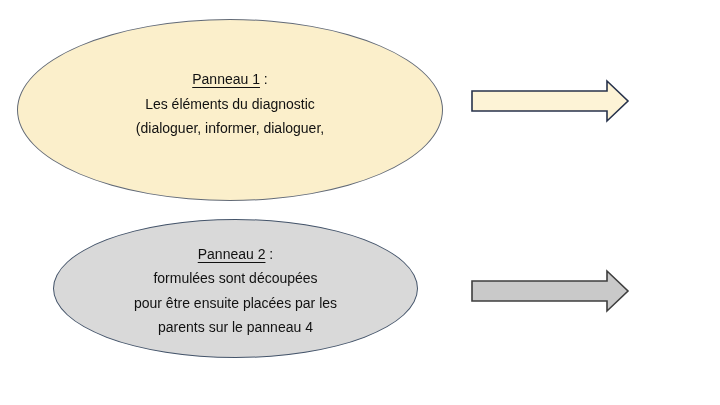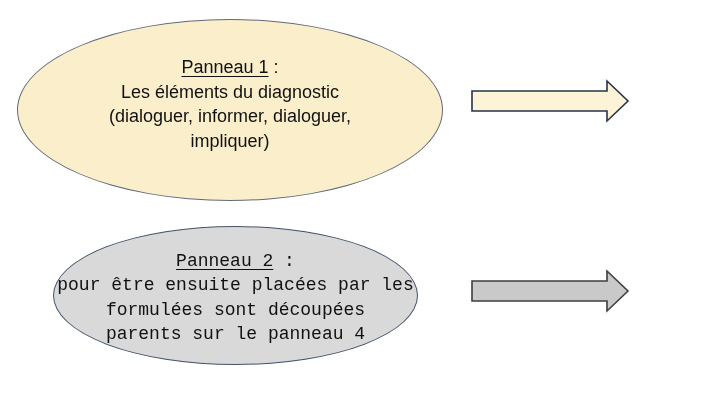--- a/index.html
+++ b/index.html
@@ -30,30 +30,29 @@
     left: 17px;
     top: 19px;
     width: 426px;
     height: 182px;
     background: var(--panel1_fill, #FBEFCB);
     border: 1.6px solid var(--panel1_border, #626A77);
     padding-bottom: 12px;
   }
   .ellipse-panel2 {
     left: 53px;
-    top: 226px;
+    top: 219px;
     width: 365px;
     height: 139px;
     background: var(--panel2_fill, #D9D9D9);
     border: 1.6px solid var(--panel2_border, #44546A);
     padding-top: 4px;
-    font-family: Liberation Mono, monospace;
   }
   .line {
-    font-size: 18px;
+    font-size: 14px;
     line-height: 24.5px;
     white-space: nowrap;
   }
   .panel-title-underline {
     text-decoration: underline;
     text-underline-offset: 3px;
   }
   .arrow-svg {
     position: absolute;
     overflow: visible;
@@ -78,29 +77,28 @@
 <body>
 
 <div class="stage">
 
   <div class="ellipse ellipse-panel1">
     <div class="line">
       <span class="panel-title-underline">Panneau 1</span><span> :</span>
     </div>
     <div class="line">Les éléments du diagnostic</div>
     <div class="line">(dialoguer, informer, dialoguer,</div>
-    <div class="line">impliquer)</div>
   </div>
 
   <div class="ellipse ellipse-panel2">
     <div class="line">
       <span class="panel-title-underline">Panneau 2</span><span> :</span>
     </div>
+    <div class="line">formulées sont découpées</div>
     <div class="line">pour être ensuite placées par les</div>
-    <div class="line">formulées sont découpées</div>
     <div class="line">parents sur le panneau 4</div>
   </div>
 
   <svg class="arrow-svg arrow1" width="160" height="42" viewBox="0 0 160 42">
     <polygon points="1,11 136,11 136,1 157,21 136,41 136,31 1,31"></polygon>
   </svg>
 
   <svg class="arrow-svg arrow2" width="160" height="42" viewBox="0 0 160 42">
     <polygon points="1,11 136,11 136,1 157,21 136,41 136,31 1,31"></polygon>
   </svg>

